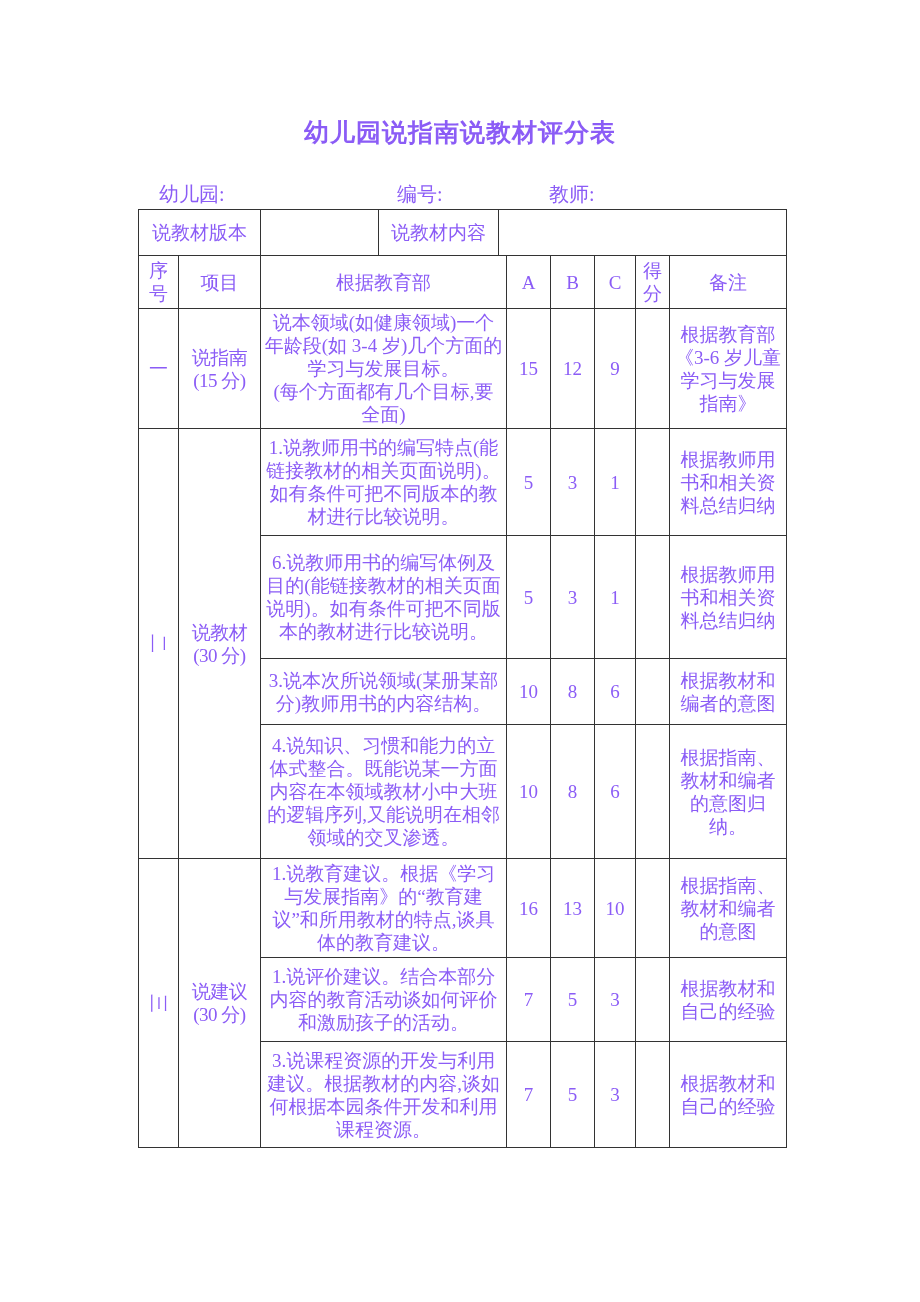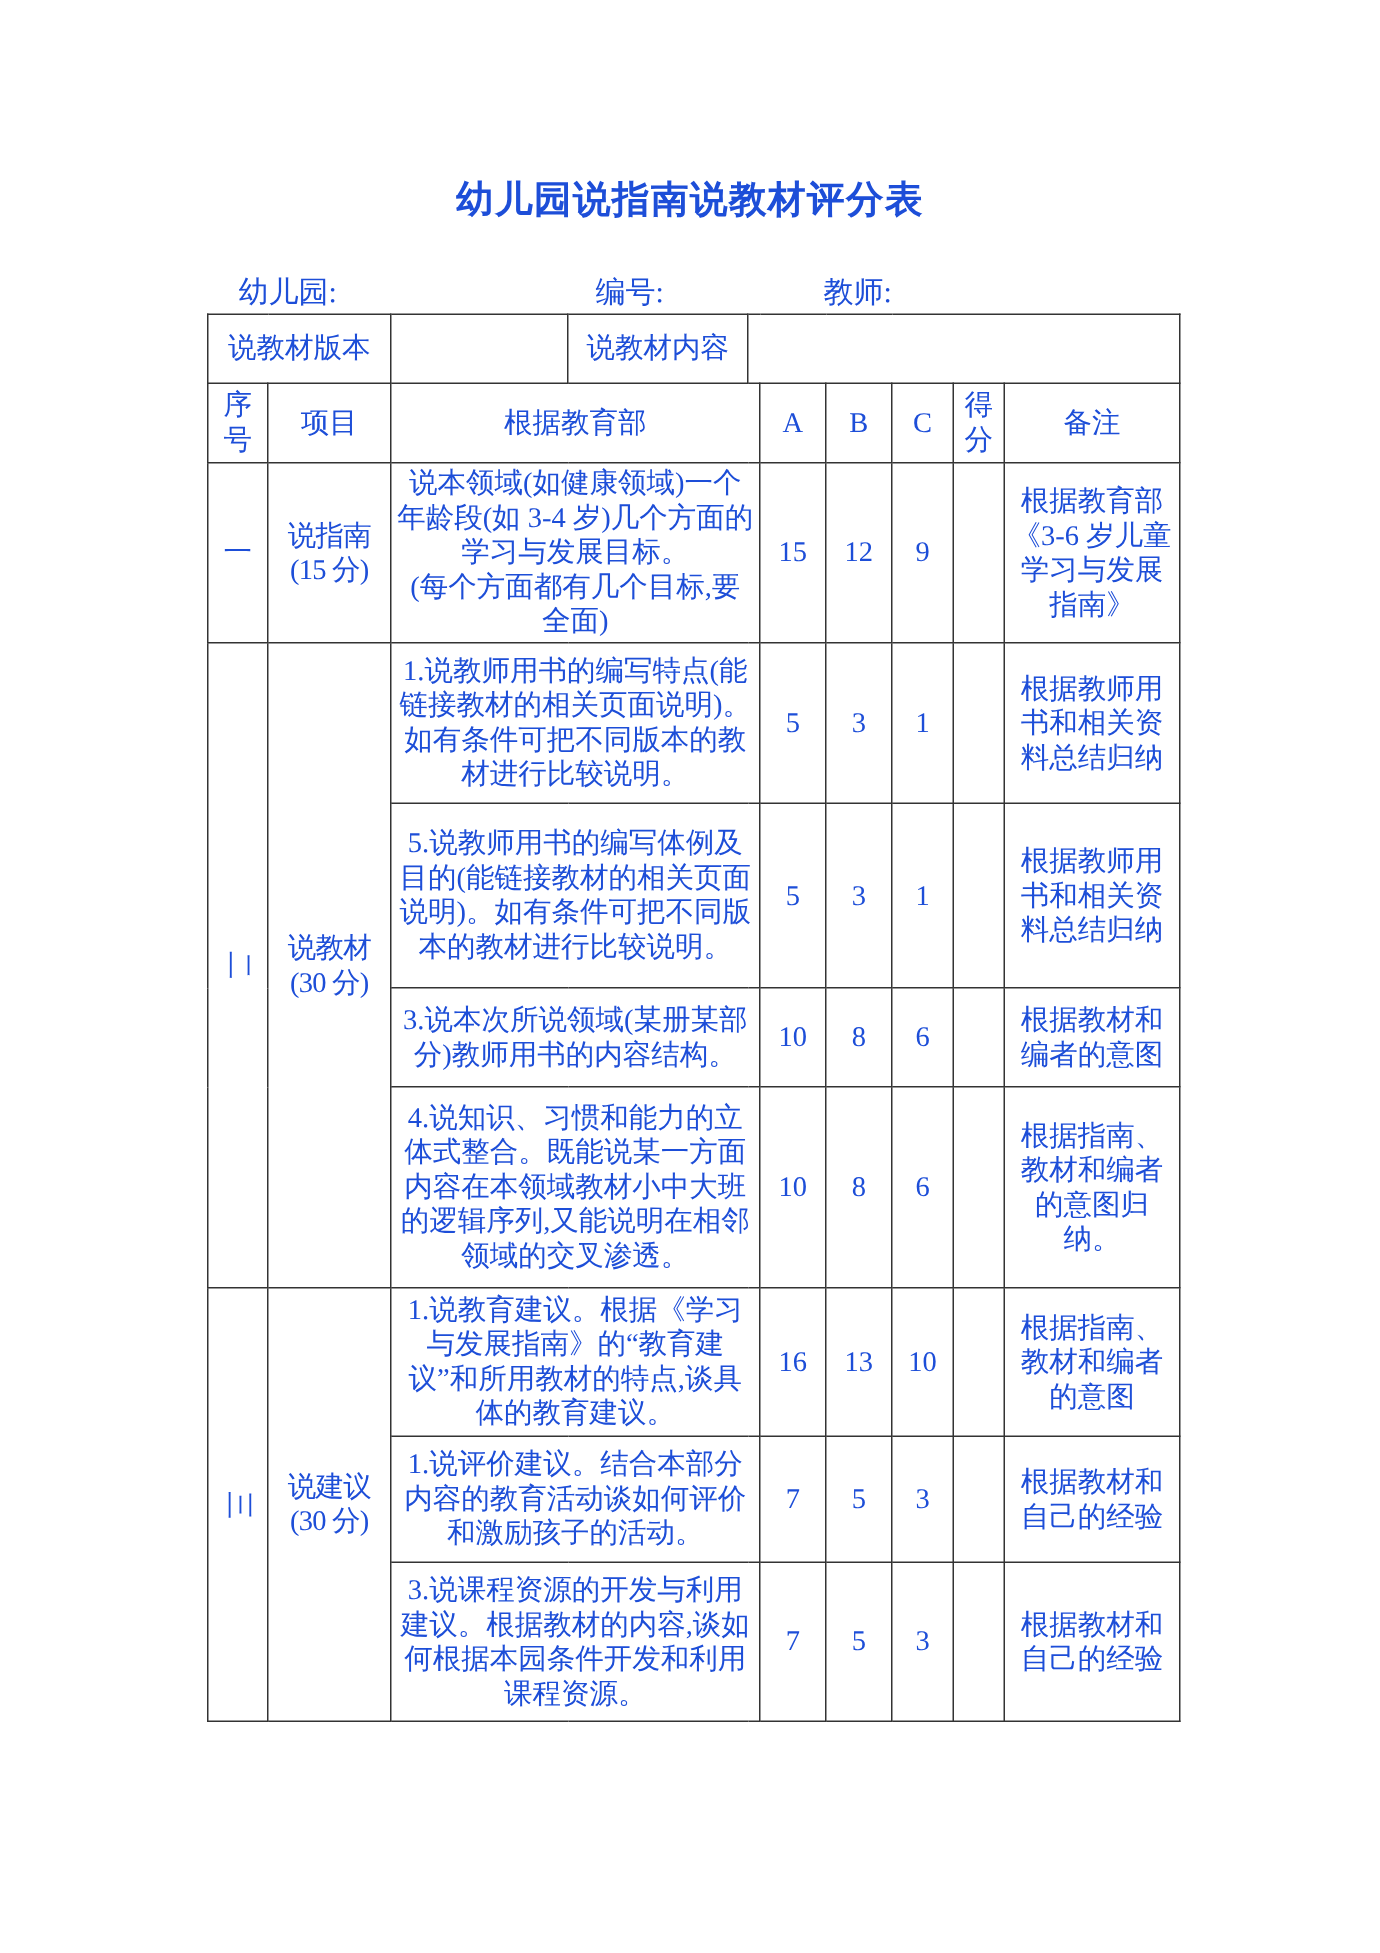--- a/index.html
+++ b/index.html
@@ -1,21 +1,21 @@
 <!DOCTYPE html>
 <html><head>
 <meta charset="utf-8">
 <style>
   html,body { margin:0; padding:0; background:#ffffff; }
   .page {
     position:relative;
     width:920px; height:1302px;
     background:#ffffff;
     font-family:"Liberation Serif","DejaVu Serif",serif;
-    color:#1d4ed8;
+    color:#8b5cf6;
     overflow:hidden;
   }
   .title {
     position:absolute; top:116px; left:0; width:100%;
     margin:0; text-align:center;
     font-size:25px; font-weight:bold; letter-spacing:1px;
   }
   .lbl { position:absolute; top:181px; font-size:20px; white-space:pre; }
   .lbl-k { left:159px; }
   .lbl-c { left:397px; }
@@ -119,21 +119,21 @@
       <td rowspan="4" class="item">说教材
 (30 分)</td>
       <td colspan="3" class="crit">1.说教师用书的编写特点(能链接教材的相关页面说明)。如有条件可把不同版本的教材进行比较说明。</td>
       <td class="num">5</td>
       <td class="num">3</td>
       <td class="num">1</td>
       <td class="num"></td>
       <td class="note">根据教师用书和相关资料总结归纳</td>
     </tr>
     <tr class="r4">
-      <td colspan="3" class="crit">5.说教师用书的编写体例及目的(能链接教材的相关页面说明)。如有条件可把不同版本的教材进行比较说明。</td>
+      <td colspan="3" class="crit">6.说教师用书的编写体例及目的(能链接教材的相关页面说明)。如有条件可把不同版本的教材进行比较说明。</td>
       <td class="num">5</td>
       <td class="num">3</td>
       <td class="num">1</td>
       <td class="num"></td>
       <td class="note">根据教师用书和相关资料总结归纳</td>
     </tr>
     <tr class="r5">
       <td colspan="3" class="crit">3.说本次所说领域(某册某部分)教师用书的内容结构。</td>
       <td class="num">10</td>
       <td class="num">8</td>

